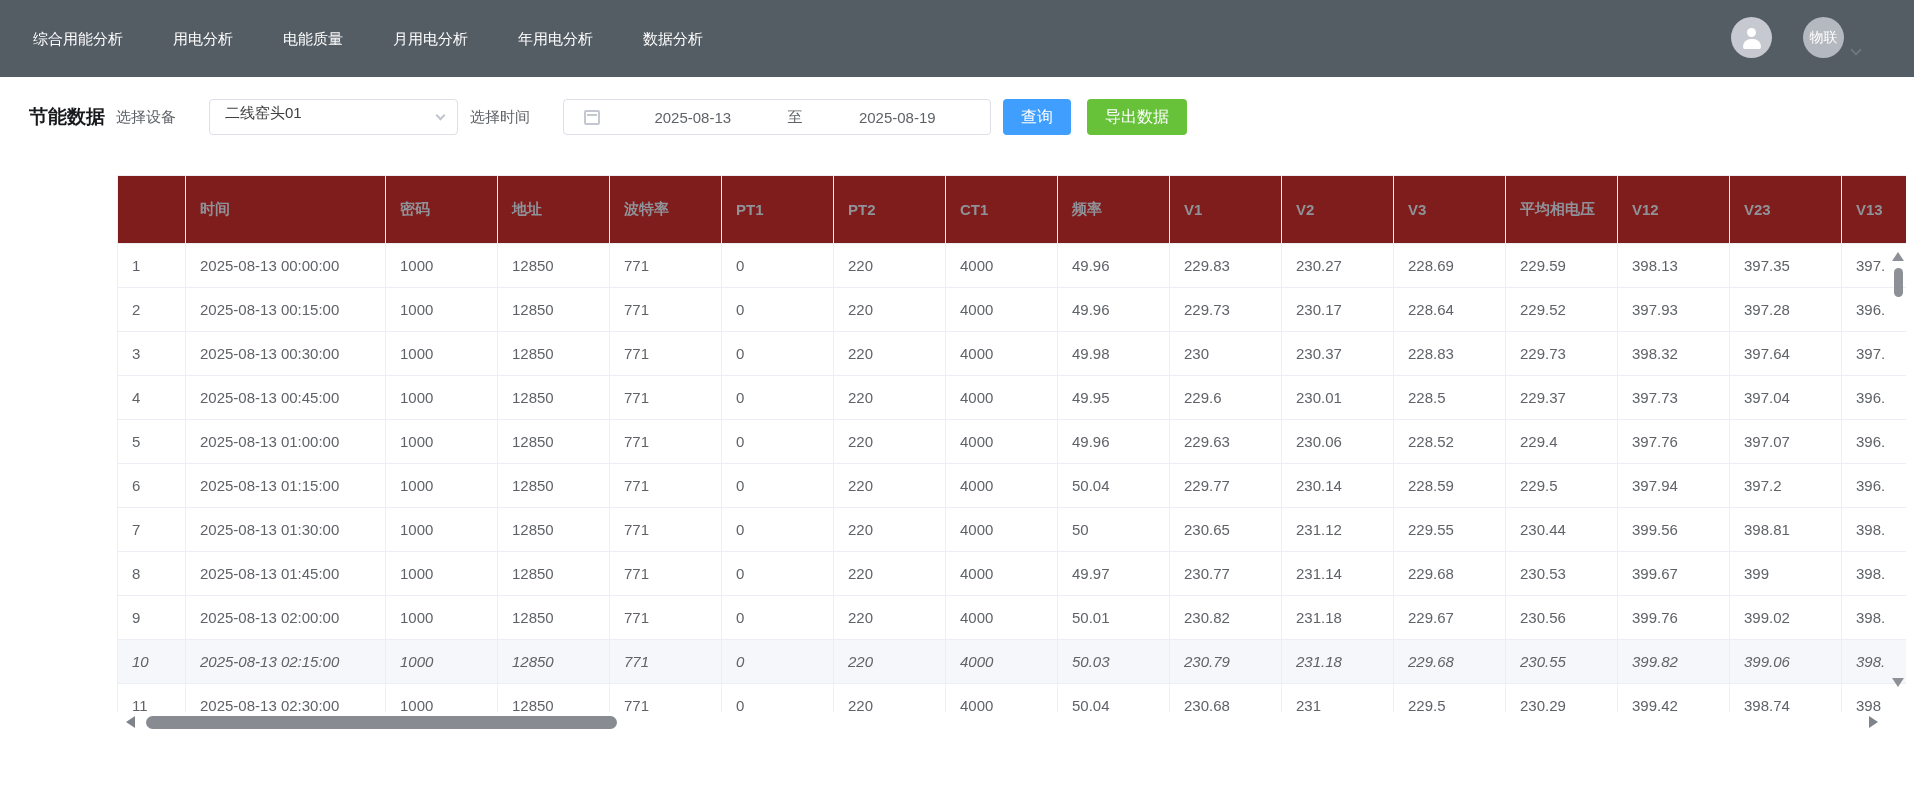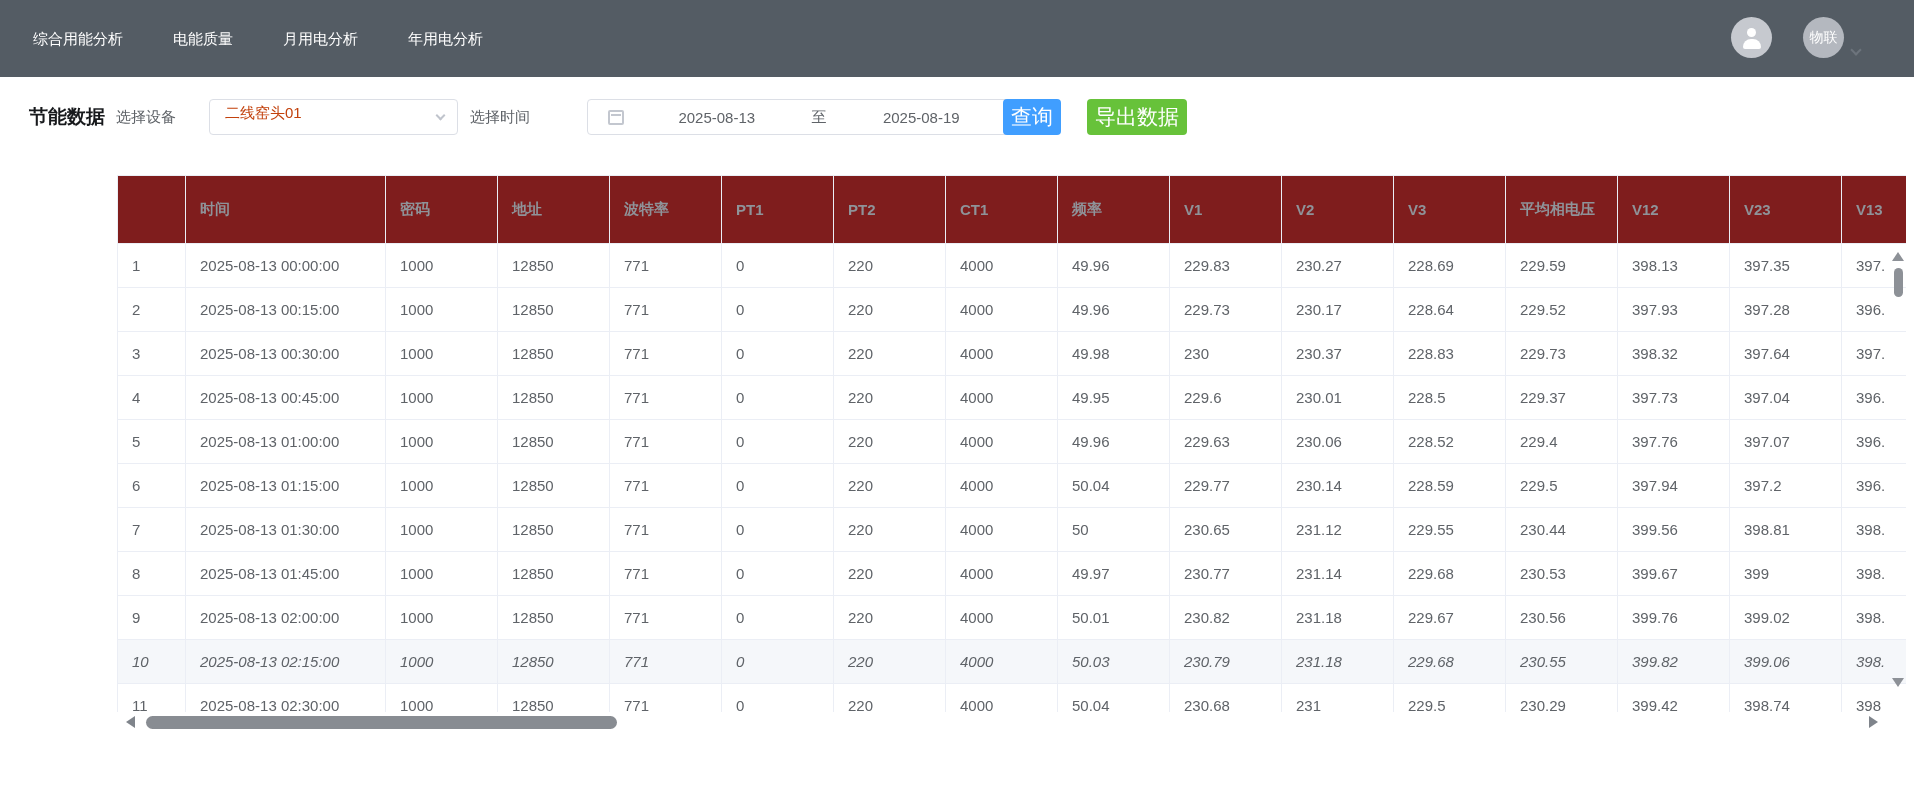--- a/index.html
+++ b/index.html
@@ -46,39 +46,39 @@
 
   
   .tb-title { position:absolute; left:29px; top:104px; font-size:19px; font-weight:700; color:#17191c; }
   .tb-label { position:absolute; top:108px; font-size:15px; color:#5f6368; }
   .lbl-device { left:116px; }
   .lbl-time   { left:470px; }
   .select-box {
     position:absolute; left:209px; top:99px; width:249px; height:36px;
     border:1px solid #dcdfe6; border-radius:4px; background:#fff;
     display:flex; align-items:center; padding:0 30px 8px 15px;
-    font-size:15px; color:#c2410c; cursor:pointer;
+    font-size:15px; color:#404040; cursor:pointer;
   }
   .select-caret {
     position:absolute; right:13px; top:12px; width:7px; height:7px;
     border-right:2px solid #c0c4cc; border-bottom:2px solid #c0c4cc; transform:rotate(45deg);
   }
   .date-box {
     position:absolute; left:563px; top:99px; width:428px; height:36px;
     border:1px solid #dcdfe6; border-radius:4px; background:#fff;
-    display:flex; align-items:center; font-size:15px; color:#5f6368;margin-left:24px;
+    display:flex; align-items:center; font-size:15px; color:#5f6368;
   }
   .cal-icon { position:relative; width:16px; height:15px; margin-left:20px;
     border:2px solid #c3c7cf; border-radius:2px; }
   .cal-icon::before { content:""; position:absolute; left:1px; right:1px; top:2px; height:2px; background:#c3c7cf; }
   .date-val { flex:1; text-align:center; cursor:text; }
   .date-sep { padding:0 2px; color:#5f6368; }
   .btn {
     position:absolute; top:99px; height:36px; border:none; border-radius:4px;
-    color:#fff; font-size:21px; font-family:Liberation Mono, monospace; cursor:pointer; padding:0 8px;
+    color:#fff; font-size:16px; font-family:Liberation Mono, monospace; cursor:pointer; padding:0 18px;
   }
   .btn-query  { left:1003px; background:#409eff; }
   .btn-export { left:1087px; background:#67c23a; }
 
   
   .table-wrap { position:absolute; left:117px; top:175px; width:1789px; height:537px; overflow:hidden; }
   table { border-collapse:collapse; table-layout:fixed; width:1836px; background:#fff; }
   col { width:112px; } col.c0 { width:68px; } col.c1 { width:200px; }
   th, td {
     border:1px solid #ebeef5; padding:0 14px; text-align:left;
@@ -97,23 +97,25 @@
   .tri-right { left:1869px; top:716px; border-top:6px solid transparent; border-bottom:6px solid transparent; border-left:9px solid #7f848b; }
   .h-thumb { position:absolute; left:146px; top:716px; width:471px; height:13px; border-radius:7px; background:#888c92; cursor:pointer; }
 </style>
 </head>
 <body>
 
 <div class="page">
 
   <div class="nav">
     <div class="nav-item">综合用能分析</div>
+    <div class="nav-item">用电分析</div>
     <div class="nav-item">电能质量</div>
     <div class="nav-item">月用电分析</div>
     <div class="nav-item">年用电分析</div>
+    <div class="nav-item">数据分析</div>
 
     <div class="avatar-circle avatar-user">
       <span class="user-glyph"></span>
     </div>
     <div class="avatar-circle avatar-badge">物联</div>
     <span class="nav-user-caret"></span>
   </div>
 
   <div class="tb-title">节能数据</div>
   <div class="tb-label lbl-device">选择设备</div>

